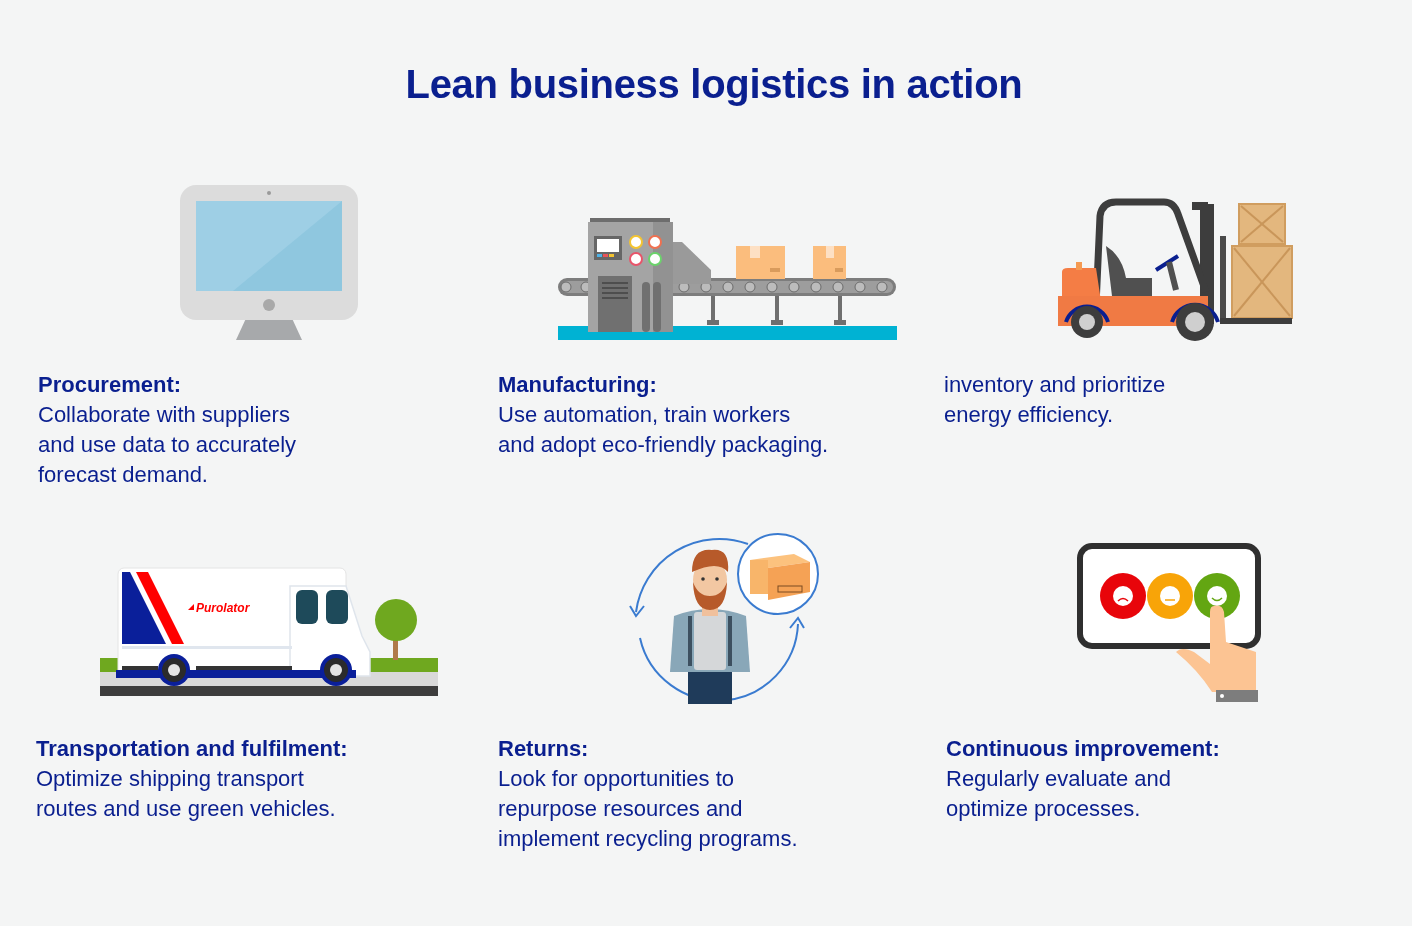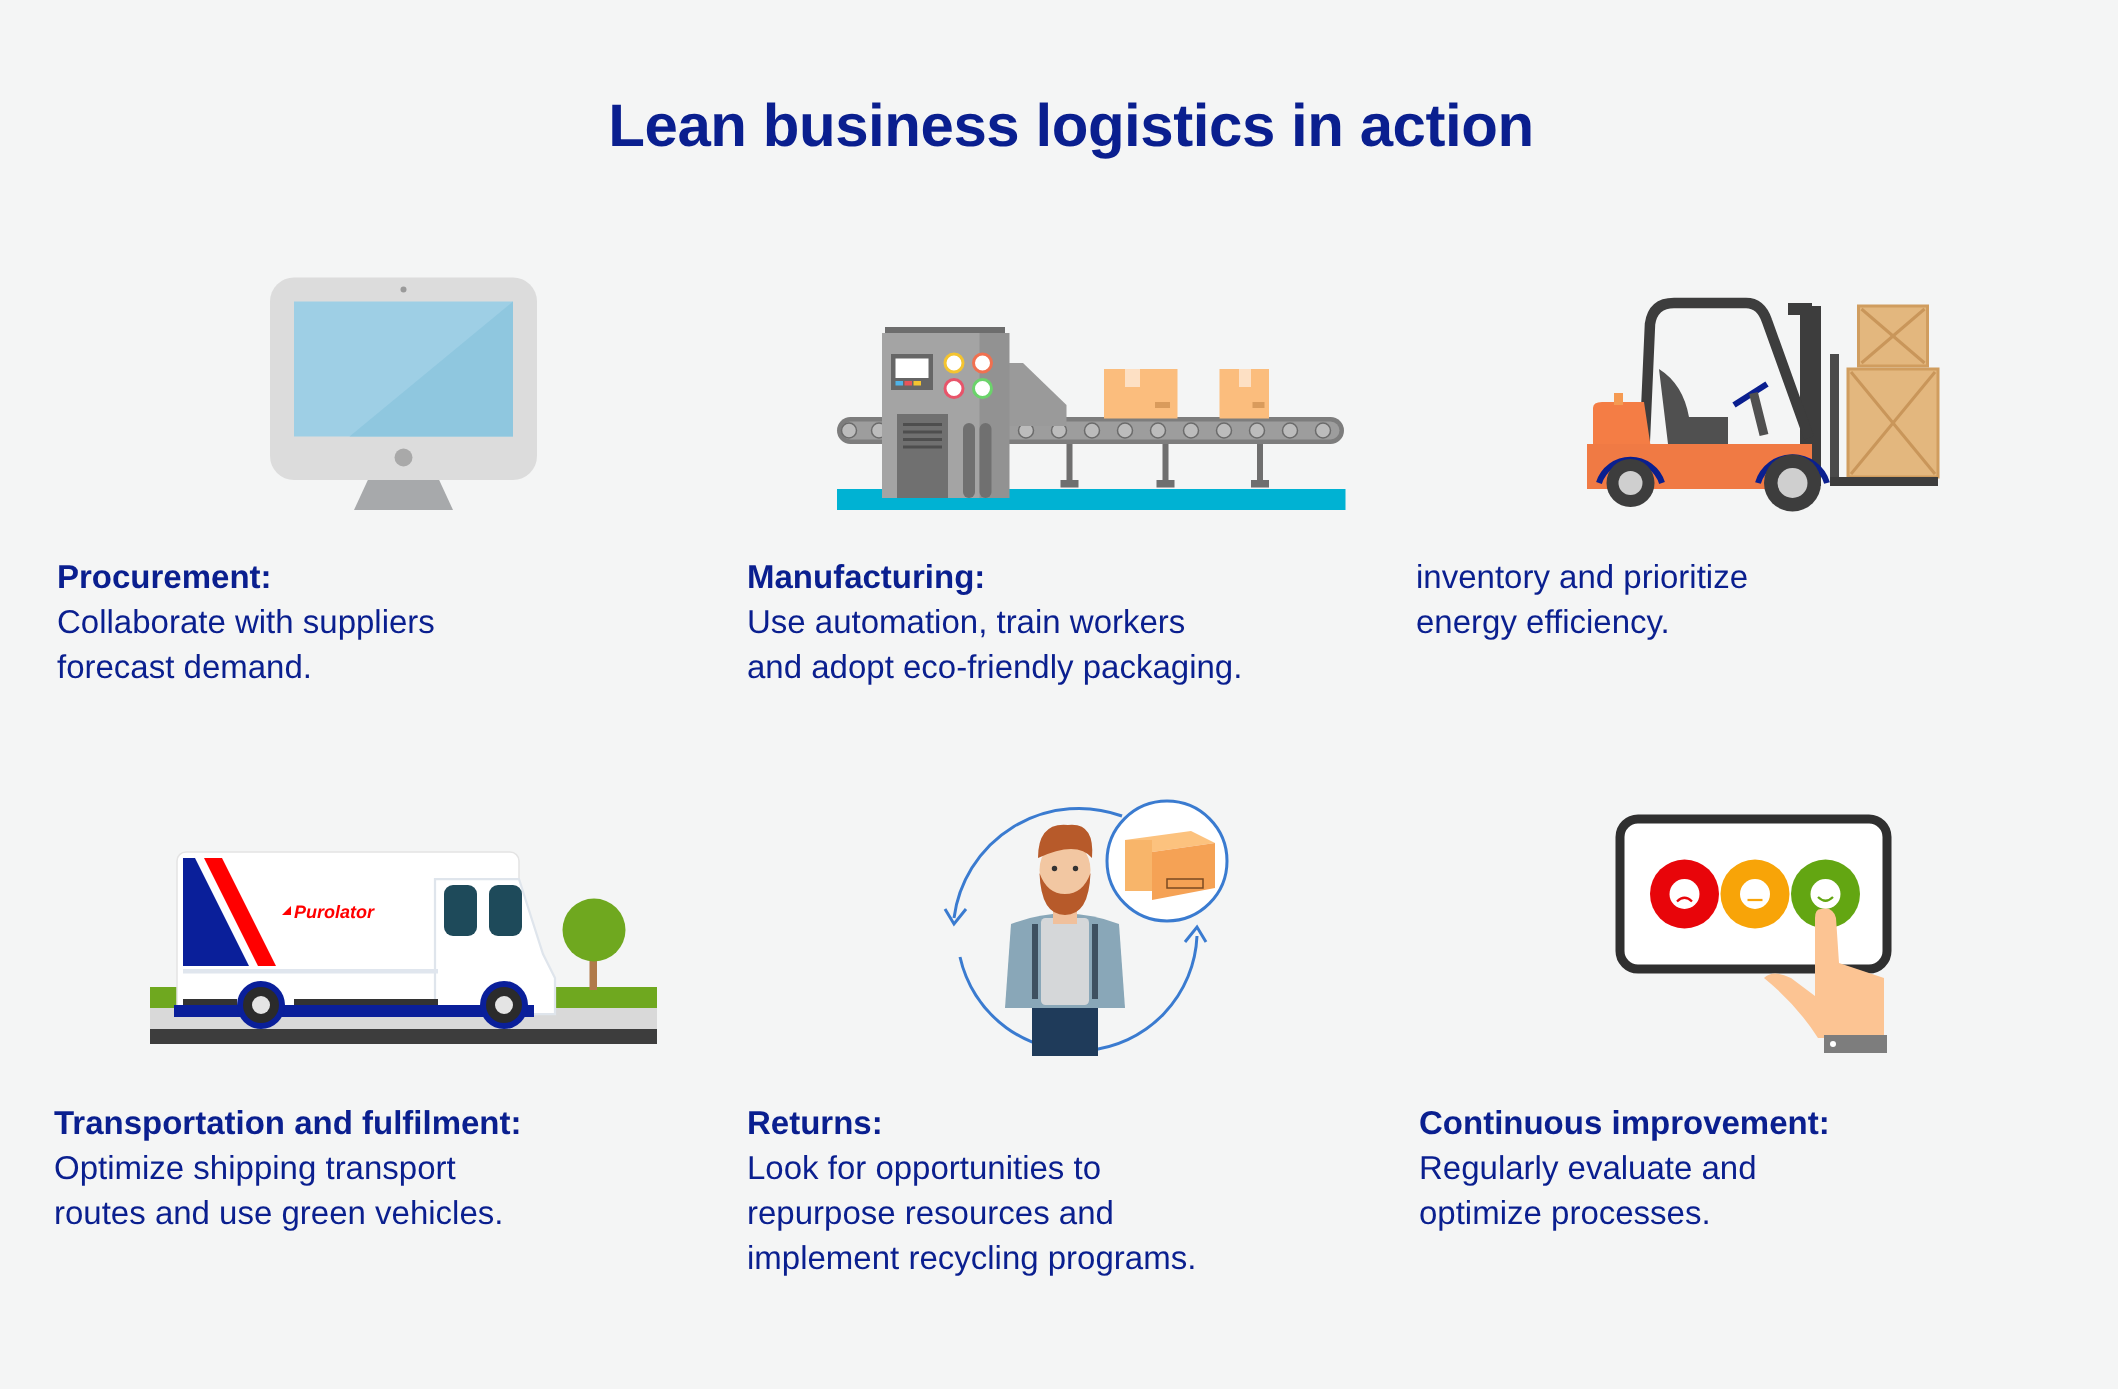--- a/index.html
+++ b/index.html
@@ -37,20 +37,21 @@
   <rect x="2" y="1" width="178" height="135" rx="16" fill="#dcdcdc"></rect>
   <rect x="18" y="17" width="146" height="90" fill="#9ecfe5"></rect>
   <polygon points="164,17 164,107 55,107" fill="#8fc7df"></polygon>
   <circle cx="91" cy="9" r="2" fill="#9a9a9a"></circle>
   <circle cx="91" cy="121" r="6" fill="#a9a9a9"></circle>
 </svg>
 
 <div class="text-block" style="left:38px;top:370px">
   <div class="heading">Procurement:</div>
   <div class="desc">Collaborate with suppliers</div>
+  <div class="desc">and use data to accurately</div>
   <div class="desc">forecast demand.</div>
 </div>
 
 <svg class="illus" style="left:556px;top:212px" width="344" height="130" viewBox="0 0 344 130">
 
   <rect x="2" y="114" width="339" height="14" fill="#00b2d3"></rect>
 
   <rect x="2" y="66" width="338" height="18" rx="9" fill="#7d7d7d"></rect>
   <rect x="5" y="69" width="332" height="12" rx="6" fill="#9d9d9d"></rect>
   <g fill="#bcbcbc" stroke="#6b6b6b" stroke-width="1">

